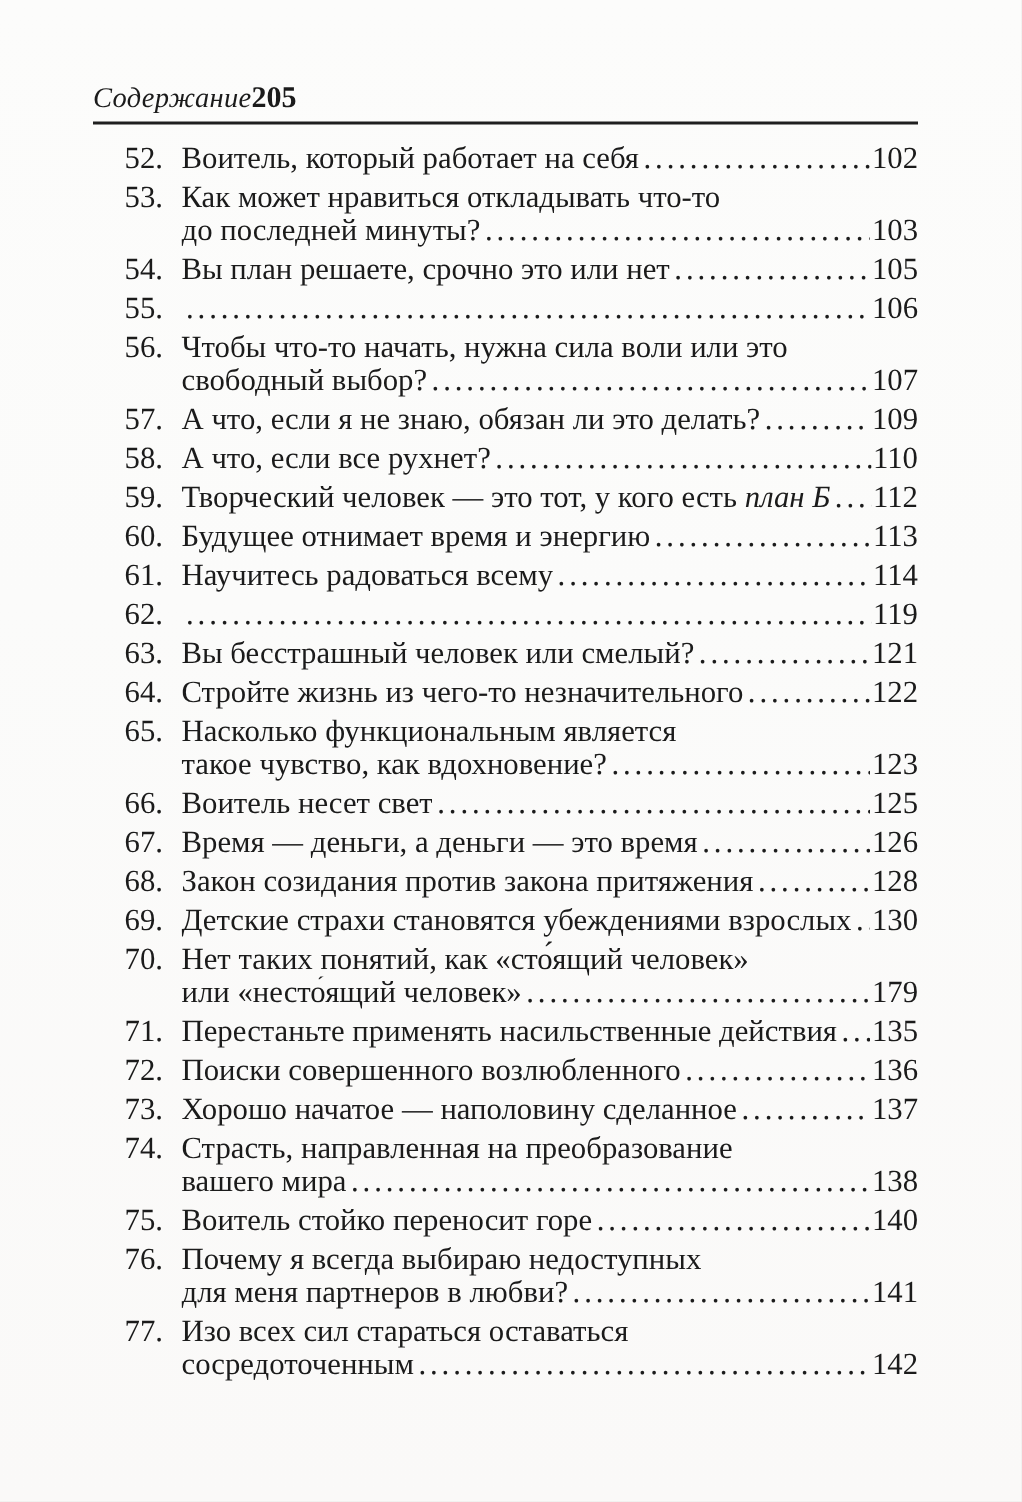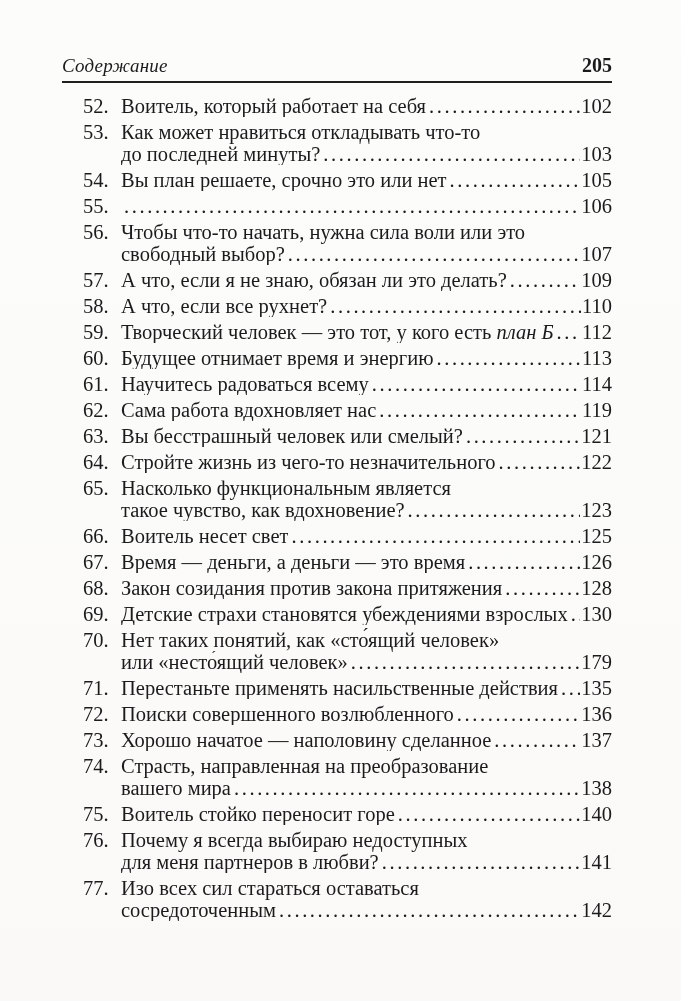--- a/index.html
+++ b/index.html
@@ -19,21 +19,20 @@
     background: linear-gradient(180deg, #fcfcfb 0%, var(--paper) 40%, #faf9f8 100%);
     color: var(--ink);
     overflow: hidden;
   }
   .content {
     padding: 54px 69px 0 62px;
   }
   
   .running-header {
     display: flex;
-    justify-content: space-between;
     align-items: baseline;
     border-bottom: 2px solid #1f1f1f;
     padding-bottom: 4px;
   }
   .header-title {
     font-style: italic;
     font-size: 19px;
     letter-spacing: 0.2px;
   }
   .header-pagenum {
@@ -199,21 +198,20 @@
               <span class="toc-text"><span>Научитесь радоваться всему</span></span>
               <span class="leader"></span>
               <span class="toc-page">114</span>
             </div>
           </div>
         </div>
         <div class="toc-entry">
           <div class="toc-num">62.</div>
           <div class="toc-content">
             <div class="toc-line last">
-              <span class="toc-text"><span>Сама работа вдохновляет нас</span></span>
               <span class="leader"></span>
               <span class="toc-page">119</span>
             </div>
           </div>
         </div>
         <div class="toc-entry">
           <div class="toc-num">63.</div>
           <div class="toc-content">
             <div class="toc-line last">
               <span class="toc-text"><span>Вы бесстрашный человек или смелый?</span></span>

